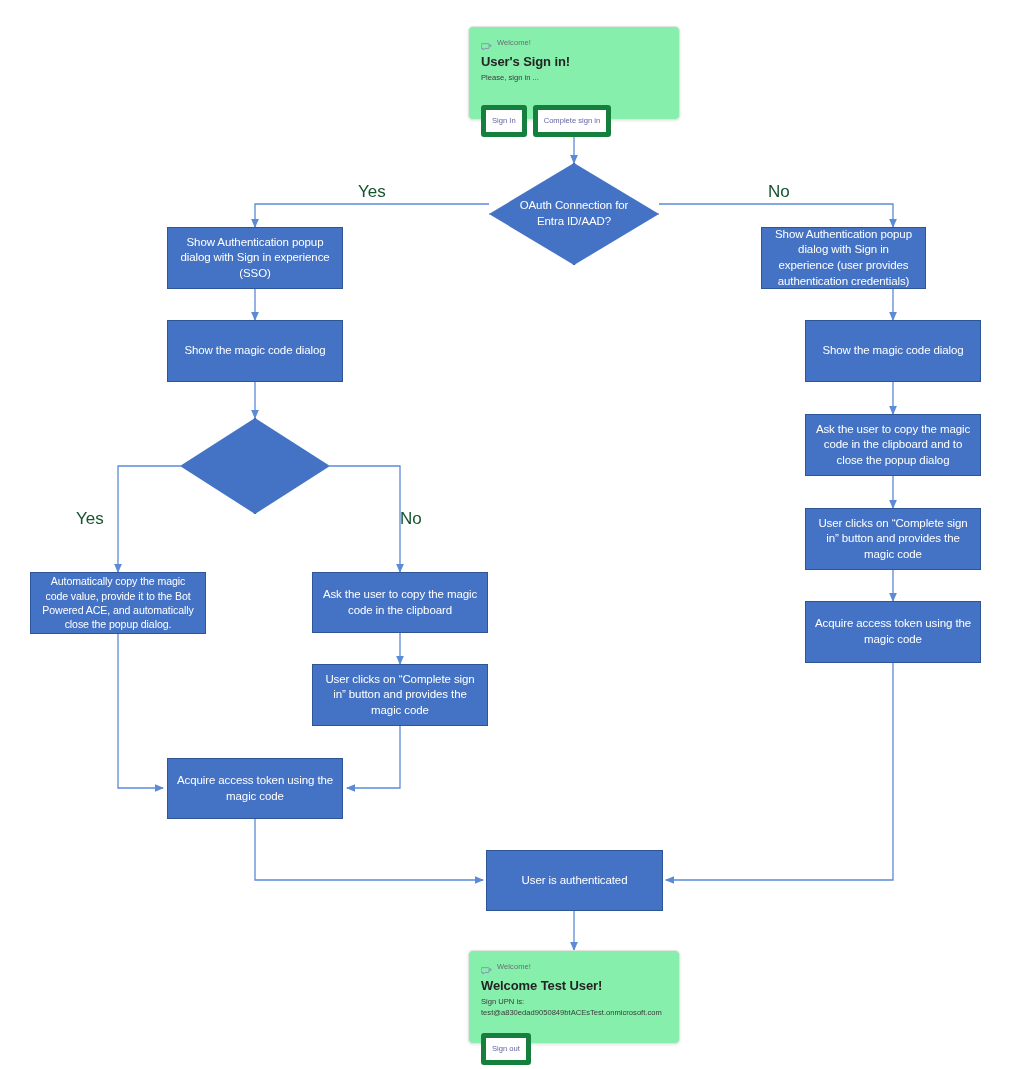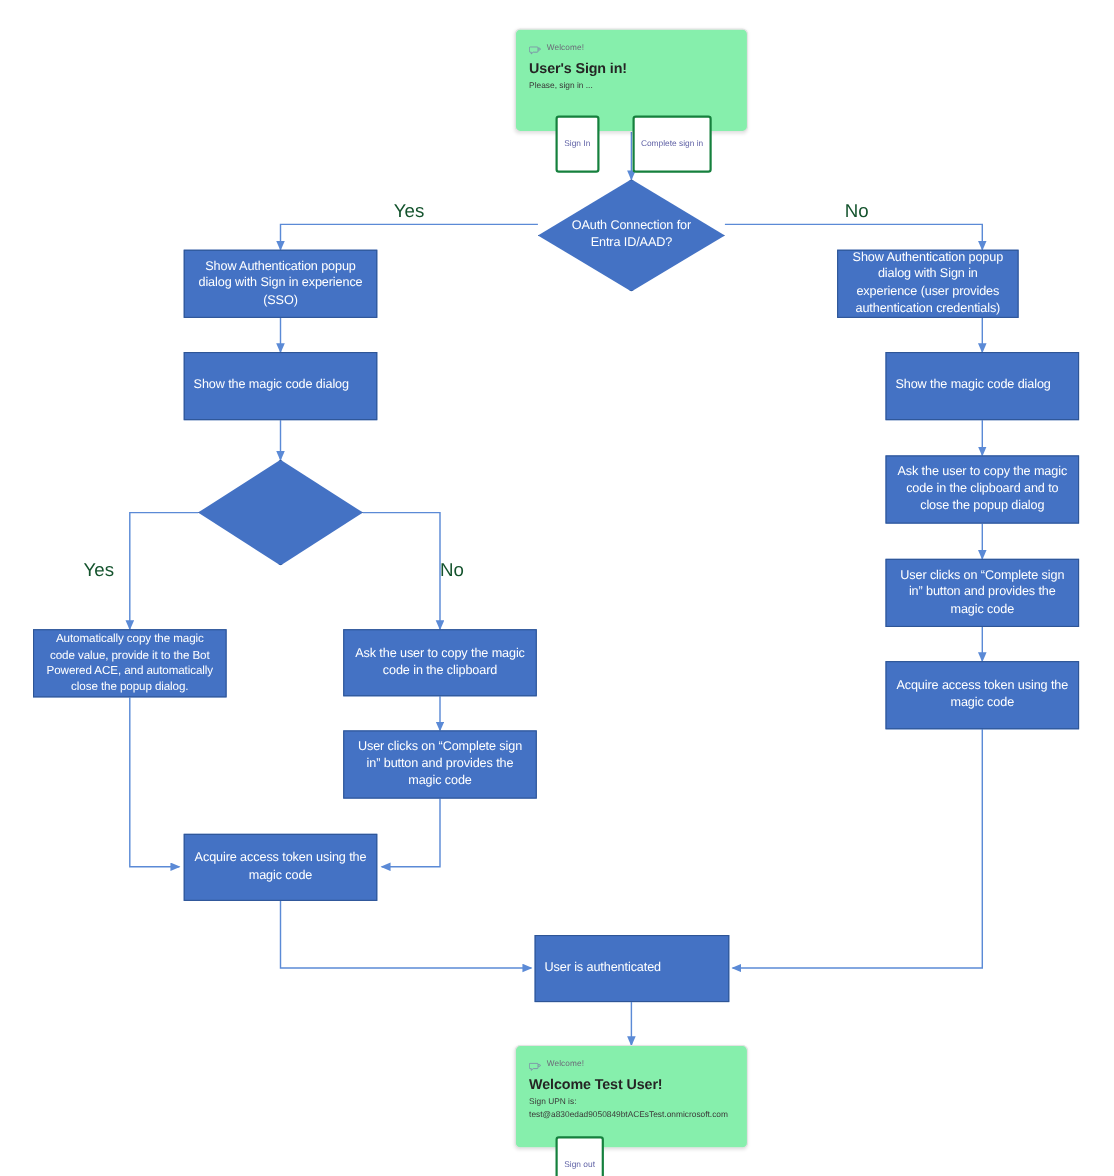--- a/index.html
+++ b/index.html
@@ -1,40 +1,40 @@
 <!DOCTYPE html>
 <html><head>
 <meta charset="utf-8">
 <style>
   html,body{margin:0;padding:0;background:#ffffff;}
   body{width:1013px;height:1069px;font-family:"Liberation Sans",sans-serif;position:relative;overflow:hidden;}
   #canvas{position:absolute;left:0;top:0;width:1013px;height:1069px;}
   svg.edges{position:absolute;left:0;top:0;width:1013px;height:1069px;pointer-events:none;}
 
-  .node{position:absolute;box-sizing:border-box;display:flex;align-items:center;
+  .node{position:absolute;box-sizing:border-box;display:flex;align-items:center;justify-content:center;
         text-align:center;color:#ffffff;font-size:11.5px;line-height:1.35;letter-spacing:-.1px;}
   .proc{background:#4472C4;border:1px solid #2E5596;padding:4px 8px;}
   .diamond{background:transparent;border:0;color:#ffffff;}
   .diamond .dshape{position:absolute;left:0;top:0;width:100%;height:100%;background:#4472C4;
         border:1px solid #2E5596;box-sizing:border-box;
         clip-path:polygon(50% 0,100% 50%,50% 100%,0 50%);}
   .diamond .dtext{position:relative;z-index:2;padding:0 26px;font-size:11.5px;line-height:1.35;}
 
   .branch-label{position:absolute;color:#14532d;font-size:17px;font-family:"Liberation Sans",sans-serif;}
 
   .card{position:absolute;box-sizing:border-box;background:#86efac;border:1px solid #e3e3e3;
         border-radius:5px;box-shadow:0 1px 3px rgba(0,0,0,.10);padding:11px 12px 10px 12px;}
   .card-chip{display:flex;align-items:center;gap:5px;margin-bottom:7px;}
   .chip-icon{width:11px;height:9px;flex:0 0 auto;}
   .chip-text{font-size:7.5px;color:#6b6b78;letter-spacing:.1px;}
   .card-title{font-size:13px;font-weight:bold;color:#252424;margin:0 0 3px 0;letter-spacing:-.1px;}
   .card-sub{font-size:7.6px;color:#3b3a39;line-height:1.45;margin:0;}
   .card-actions{display:flex;gap:6px;margin-top:22px;}
-  .card-btn{font-size:7.6px;color:#6264a7;border:2px solid #15803d;background:#fff;border-radius:3px;
-            padding:20px 6px;line-height:1.1;white-space:nowrap;cursor:pointer;margin-left:24px;}
+  .card-btn{font-size:7.6px;color:#6264a7;border:5px solid #15803d;background:#fff;border-radius:3px;
+            padding:7px 6px;line-height:1.1;white-space:nowrap;cursor:pointer;}
   .card-bottom .card-actions{margin-top:15px;}
 </style>
 </head>
 <body>
 
 <div id="canvas">
 
   <svg class="edges" viewBox="0 0 1013 1069" xmlns="http://www.w3.org/2000/svg">
     <defs>
       <marker id="ah" markerWidth="8" markerHeight="8" refX="6.2" refY="3" orient="auto" markerUnits="strokeWidth">

